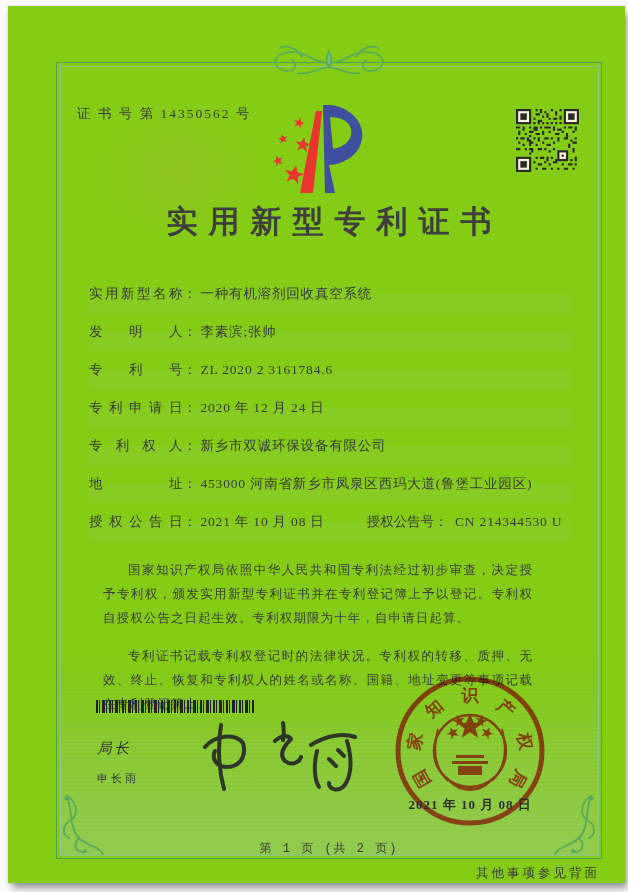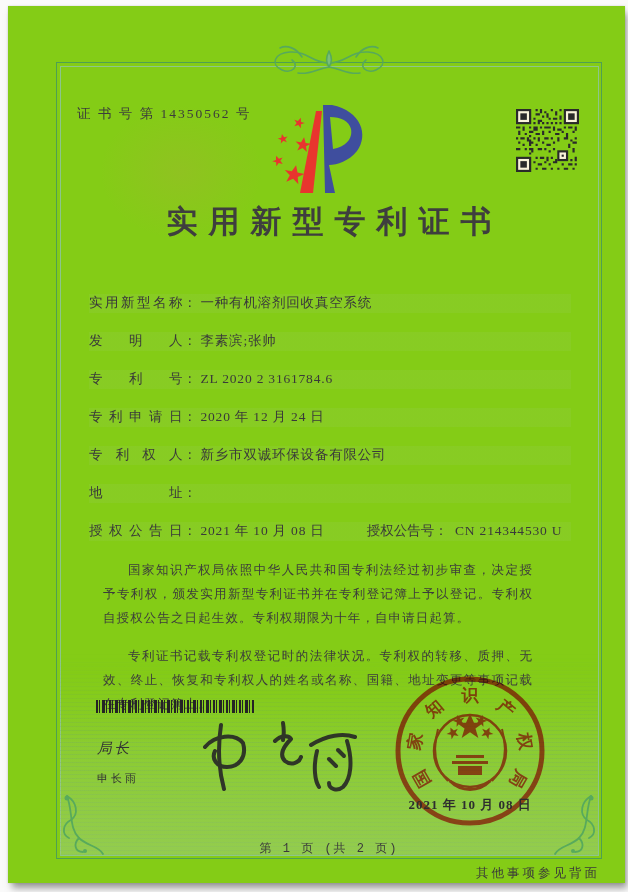--- a/index.html
+++ b/index.html
@@ -18,21 +18,21 @@
         mask-image:linear-gradient(to top,#000 55%,transparent 100%);}
   .flourish{position:absolute;left:50%;top:-24px;transform:translateX(-50%);}
   .corner{position:absolute;bottom:2px;}
   .corner.l{left:2px;} .corner.r{right:2px;transform:scaleX(-1);}
   
   .certno{position:absolute;left:20px;top:42px;font-size:13.5px;letter-spacing:2px;color:#3c3c3c;}
   .title{position:absolute;left:0;top:138px;width:100%;text-align:center;font-size:31px;font-weight:600;
          color:#3e3e3e;letter-spacing:11px;text-indent:11px;}
   .fields{position:absolute;left:32px;top:212px;width:482px;
           background:repeating-linear-gradient(0deg, rgba(168,205,150,.10) 0 19px, rgba(0,0,0,0) 19px 38px);}
-  .row{height:38px;display:flex;align-items:flex-end;font-size:13.5px;color:#3a3a3a;line-height:20px;}
+  .row{height:38px;display:flex;align-items:center;font-size:13.5px;color:#3a3a3a;line-height:20px;}
   .flabel{display:inline-block;width:94px;text-align:justify;text-align-last:justify;letter-spacing:.5px;}
   .colon{margin:0 4px 0 0;}
   .fvalue{letter-spacing:.8px;}
   .pair2{margin-left:42px;}
   .paras{position:absolute;left:32px;top:481px;width:458px;font-size:12.5px;line-height:1.92;
          letter-spacing:1.1px;color:#3c3c3c;text-align:justify;}
   .paras p{margin:14px;text-indent:2em;}
   .barcode{position:absolute;left:39px;top:637px;width:158px;height:13px;
            background:repeating-linear-gradient(90deg,#242424 0 2px,rgba(0,0,0,0) 2px 3px,#242424 3px 4px,
            rgba(0,0,0,0) 4px 6px,#242424 6px 9px,rgba(0,0,0,0) 9px 10px,#242424 10px 11px,rgba(0,0,0,0) 11px 13px);}
@@ -172,20 +172,21 @@
         <span class="fvalue">2020 年 12 月 24 日</span>
       </div>
       <div class="row">
         <span class="flabel">专利权人</span>
           <span class="colon">：</span>
         <span class="fvalue">新乡市双诚环保设备有限公司</span>
       </div>
       <div class="row">
         <span class="flabel">地址</span>
           <span class="colon">：</span>
+        <span class="fvalue">453000 河南省新乡市凤泉区西玛大道(鲁堡工业园区)</span>
       </div>
       <div class="row">
         <span class="flabel">授权公告日</span>
           <span class="colon">：</span>
         <span class="fvalue">2021 年 10 月 08 日</span>
         <span class="pair2">
           <span>授权公告号</span><span class="colon">：</span>
           <span class="fvalue">CN 214344530 U</span>
         </span>
       </div>

